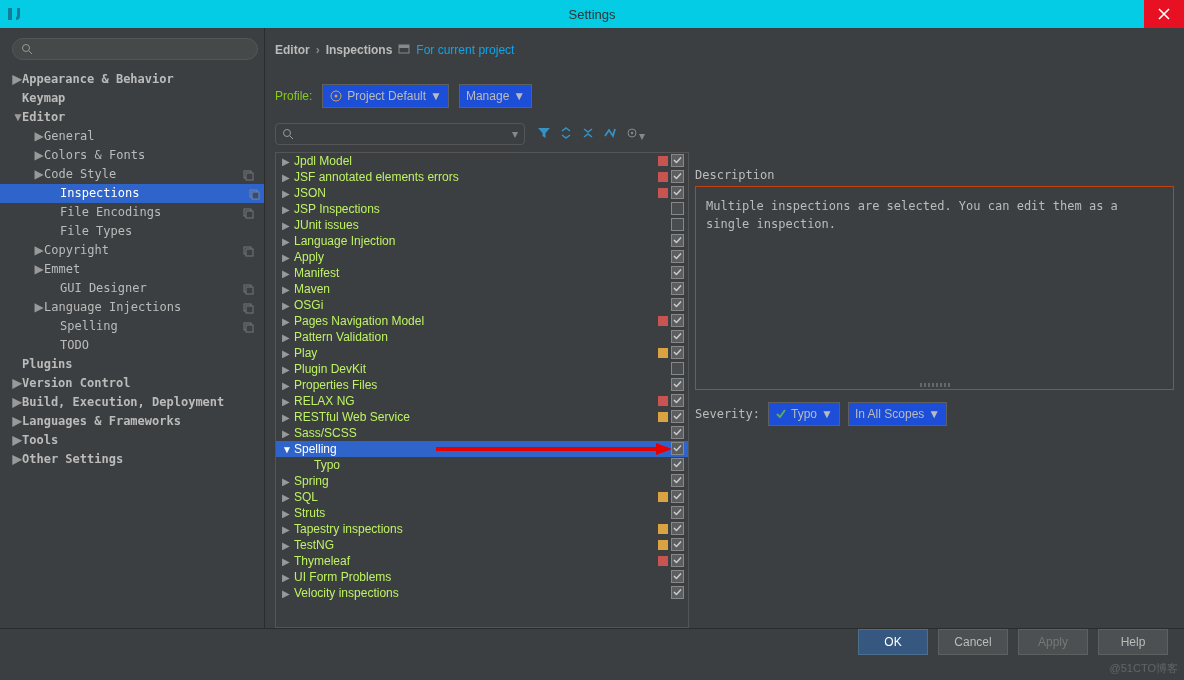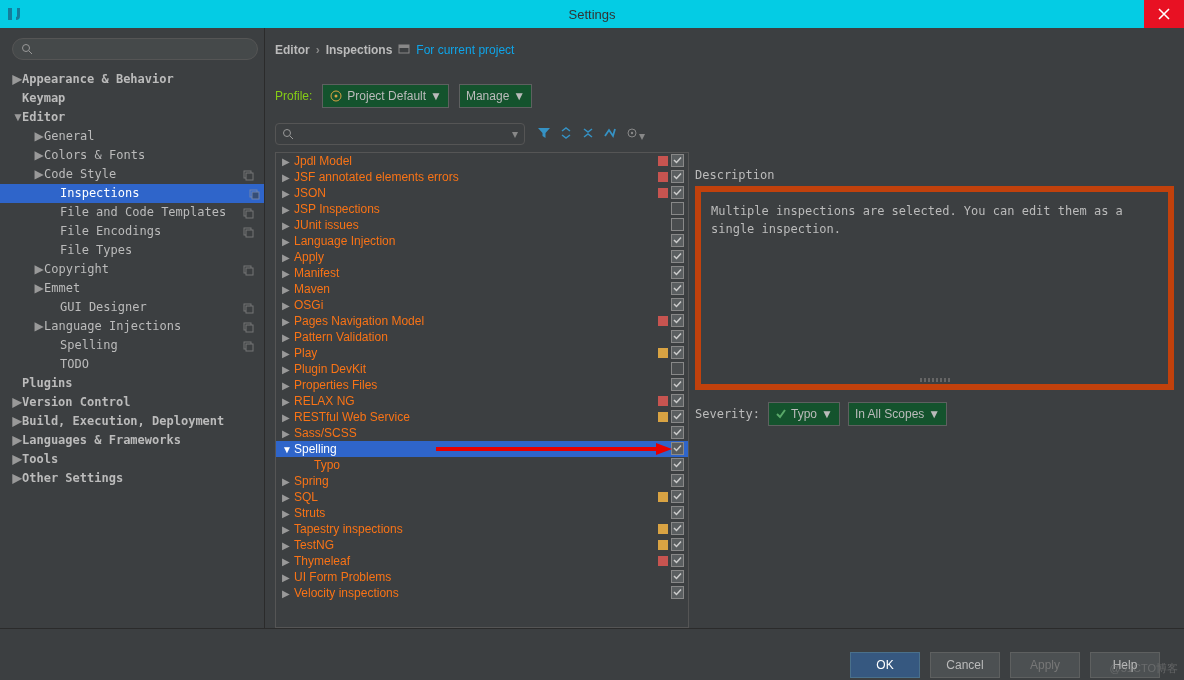--- a/index.html
+++ b/index.html
@@ -25,48 +25,48 @@
 .tree li.selected.subsub { padding-left:50px; }
 .tree li .copy-ico { position:absolute; right:4px; top:3px; opacity:.6; }
 
 .right { flex:1; display:flex; flex-direction:column; padding:10px 10px 0 10px; }
 .breadcrumb { height:24px; display:flex; align-items:center; gap:6px; font-family:monospace; font-weight:bold; color:#bbb; }
 .breadcrumb .sep { color:#888; }
 .breadcrumb .dim { color:#0ea5e9; font-weight:normal; }
 
 .profile-row { height:40px; display:flex; align-items:center; gap:10px; margin-top:14px; }
 .profile-row .lbl { color:#84cc16; }
-.combo { height:24px; background:#14532d; border:1px solid #5e6060; display:flex; align-items:center; padding:8px 6px; gap:4px; }
+.combo { height:24px; background:#1d4ed8; border:1px solid #5e6060; display:flex; align-items:center; padding:8px 6px; gap:4px; }
 .combo.short { min-width:70px; }
 .btn-toolbar { height:24px; display:flex; align-items:center; gap:12px; margin-top:6px; }
 .tb-search { height:22px; width:250px; background:transparent; border:1px solid #555; border-radius:4px; display:flex; align-items:center; padding:0 6px; }
 .tb-icons { display:flex; gap:8px; align-items:center; }
 
 .insp-area { flex:1; display:flex; gap:6px; margin-top:6px; overflow:hidden; }
 .insp-list { width:414px; border:1px solid #555; background:#3c3f41; overflow-y:auto; position:relative; }
 .insp-list::-webkit-scrollbar { width:10px; }
 .insp-list::-webkit-scrollbar-thumb { background:#5a5e60; }
 .insp-row { height:16px; display:flex; align-items:center; padding-left:6px; position:relative; font-family:monospace; }
 .insp-row.child { padding-left:26px; }
 .insp-row .arr { width:12px; color:#999; font-size:10px; }
-.insp-row .txt { color:#f97316; }
+.insp-row .txt { color:#bef264; }
 .insp-row.selected { background:#2f65ca; }
 .insp-row.selected .txt, .insp-row.selected .arr { color:#fff; }
 .insp-row .sev { position:absolute; right:20px; top:3px; width:10px; height:10px; }
 .insp-row .chk { position:absolute; right:4px; top:1px; width:13px; height:13px; border:1px solid #888; background:#5a5e60; display:flex; align-items:center; justify-content:center; }
 .insp-row .chk.off { background:#4a4d4f; }
 
 .insp-detail { flex:1; display:flex; flex-direction:column; }
 .desc-lbl { color:#bbb; font-family:monospace; margin:16px 0 4px 0; }
-.desc-box { flex:1; border:6px solid #c2410c; background:#3c3f41; padding:10px; color:#bbb; font-family:monospace; line-height:1.5; max-height:204px; position:relative; }
+.desc-box { flex:1; border:1px solid #c2410c; background:#3c3f41; padding:10px; color:#bbb; font-family:monospace; line-height:1.5; max-height:204px; position:relative; }
 .desc-box::after { content:""; position:absolute; bottom:2px; left:50%; width:30px; height:4px; background:repeating-linear-gradient(90deg,#666 0 2px,transparent 2px 4px); transform:translateX(-50%); }
 .severity-row { display:flex; align-items:center; gap:8px; margin-top:12px; }
 .severity-row .lbl { font-family:monospace; }
 
-.footer { height:50px; border-top:1px solid #2b2b2b; display:flex; align-items:flex-end; justify-content:flex-end; gap:10px; padding-right:24px; }
+.footer { height:50px; border-top:1px solid #2b2b2b; display:flex; align-items:flex-start; justify-content:flex-end; gap:10px; padding-right:16px; }
 .footer button { height:26px; min-width:70px; background:#4c5052; border:1px solid #5e6060; color:#bbb; padding:0 14px; cursor:pointer; }
 .footer button.primary { background:#365880; border-color:#4a708b; color:#fff; }
 .footer button.disabled { color:#777; }
 .watermark { position:absolute; right:6px; bottom:4px; color:#888; font-size:11px; opacity:.5; }
 </style>
 </head>
 <body>
 
 <div class="titlebar">
   <span class="ij-icon">
@@ -95,24 +95,20 @@
         <li class="major"><span class="arrow">▶</span>Appearance &amp; Behavior</li>
         <li class="major"><span class="arrow">&nbsp;</span>Keymap</li>
         <li class="major"><span class="arrow">▼</span>Editor</li>
         <li class="sub"><span class="arrow">▶</span>General</li>
         <li class="sub"><span class="arrow">▶</span>Colors &amp; Fonts</li>
         <li class="sub"><span class="arrow">▶</span>Code Style<span class="copy-ico"><svg width="12" height="12" viewBox="0 0 12 12">
               <rect x="2" y="2" width="7" height="7" fill="none" stroke="#999"></rect>
               <rect x="4" y="4" width="7" height="7" fill="#3c3f41" stroke="#999"></rect>
             </svg></span></li>
         <li class="subsub selected"><span class="arrow">&nbsp;</span>Inspections<span class="copy-ico"><svg width="12" height="12" viewBox="0 0 12 12">
-              <rect x="2" y="2" width="7" height="7" fill="none" stroke="#999"></rect>
-              <rect x="4" y="4" width="7" height="7" fill="#3c3f41" stroke="#999"></rect>
-            </svg></span></li>
-        <li class="subsub"><span class="arrow">&nbsp;</span>File and Code Templates<span class="copy-ico"><svg width="12" height="12" viewBox="0 0 12 12">
               <rect x="2" y="2" width="7" height="7" fill="none" stroke="#999"></rect>
               <rect x="4" y="4" width="7" height="7" fill="#3c3f41" stroke="#999"></rect>
             </svg></span></li>
         <li class="subsub"><span class="arrow">&nbsp;</span>File Encodings<span class="copy-ico"><svg width="12" height="12" viewBox="0 0 12 12">
               <rect x="2" y="2" width="7" height="7" fill="none" stroke="#999"></rect>
               <rect x="4" y="4" width="7" height="7" fill="#3c3f41" stroke="#999"></rect>
             </svg></span></li>
         <li class="subsub"><span class="arrow">&nbsp;</span>File Types</li>
         <li class="sub"><span class="arrow">▶</span>Copyright<span class="copy-ico"><svg width="12" height="12" viewBox="0 0 12 12">
               <rect x="2" y="2" width="7" height="7" fill="none" stroke="#999"></rect>

